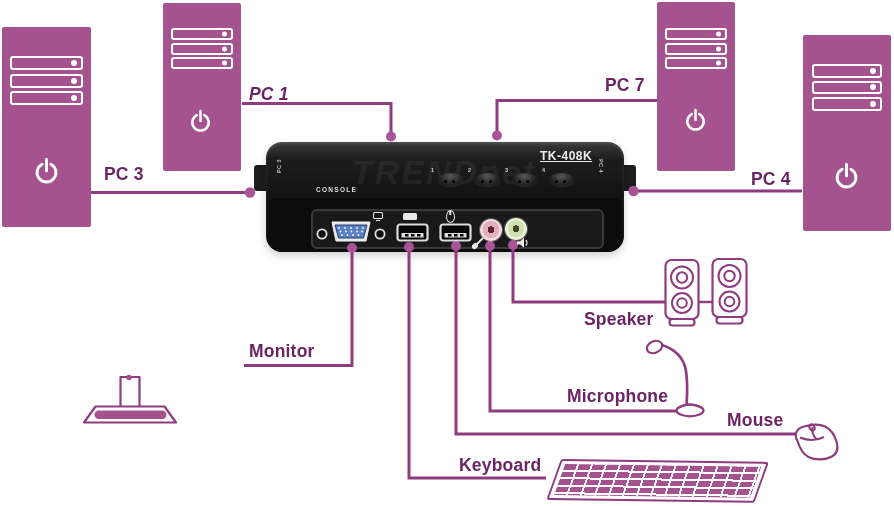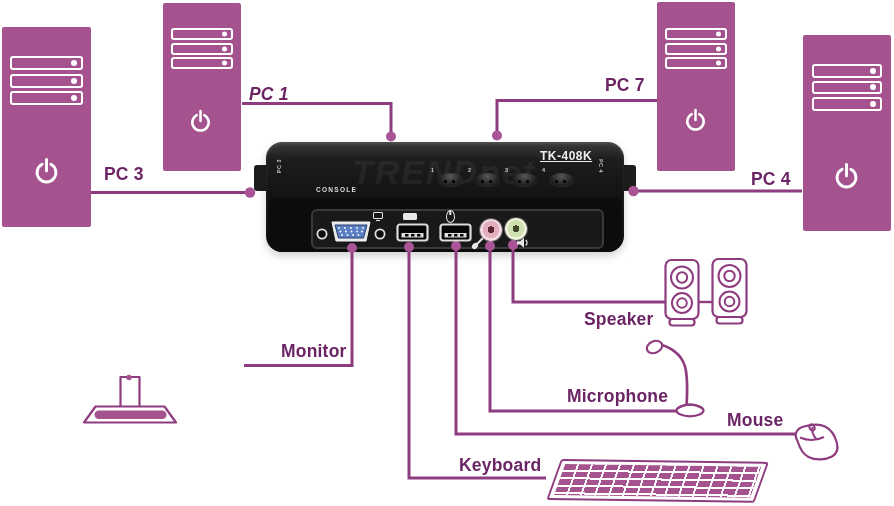--- a/index.html
+++ b/index.html
@@ -317,19 +317,19 @@
       <path class="thin" d="M800 437.5 C 807 440.5 816 441 824 437"></path>
       <path class="thin" d="M812.5 427 C 811.5 431 813 435.5 816.5 439"></path>
       <ellipse class="thin" cx="812" cy="427.5" rx="2.4" ry="3.2" transform="rotate(-30 812 427.5)"></ellipse>
     </g>
   </svg>
 
   <div class="label" style="left:249px;top:86px;font-style:italic;">PC 1</div>
   <div class="label" style="left:605px;top:77px;">PC 7</div>
   <div class="label" style="left:104px;top:166px;">PC 3</div>
   <div class="label" style="left:751px;top:171px;">PC 4</div>
-  <div class="label" style="left:249px;top:343px;margin-left:32px;">Monitor</div>
+  <div class="label" style="left:249px;top:343px;">Monitor</div>
   <div class="label" style="left:584px;top:281px;margin-top:30px;">Speaker</div>
   <div class="label" style="left:567px;top:388px;">Microphone</div>
   <div class="label" style="left:727px;top:412px;">Mouse</div>
   <div class="label" style="left:459px;top:457px;">Keyboard</div>
 
 </div>
 
 </body></html>

